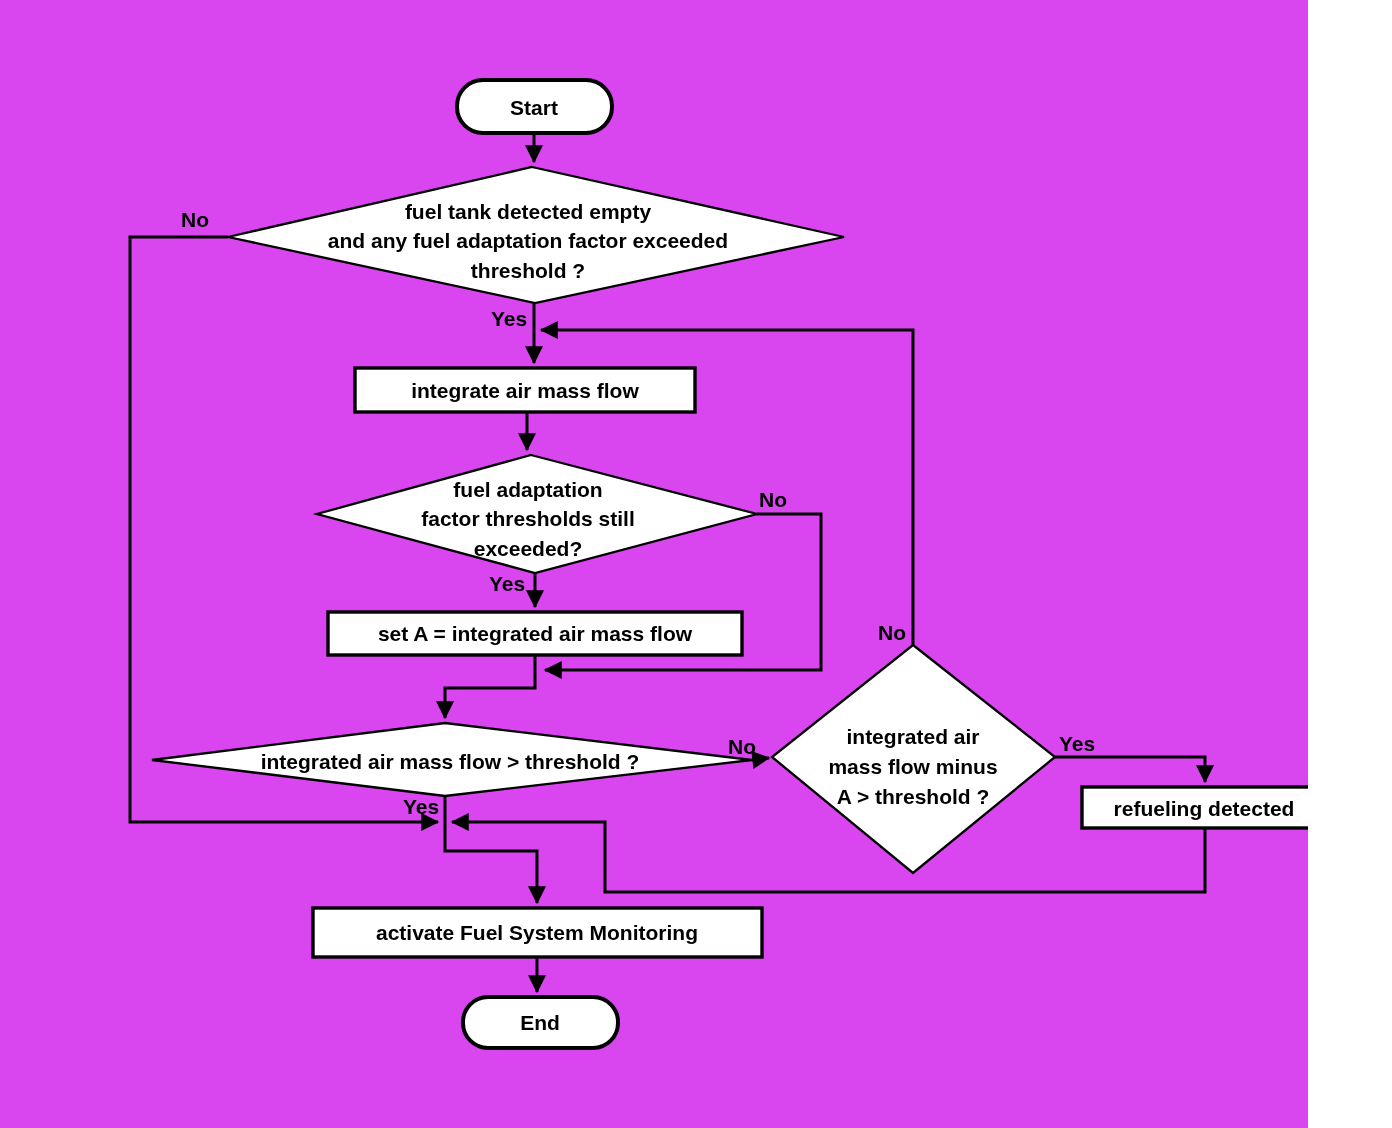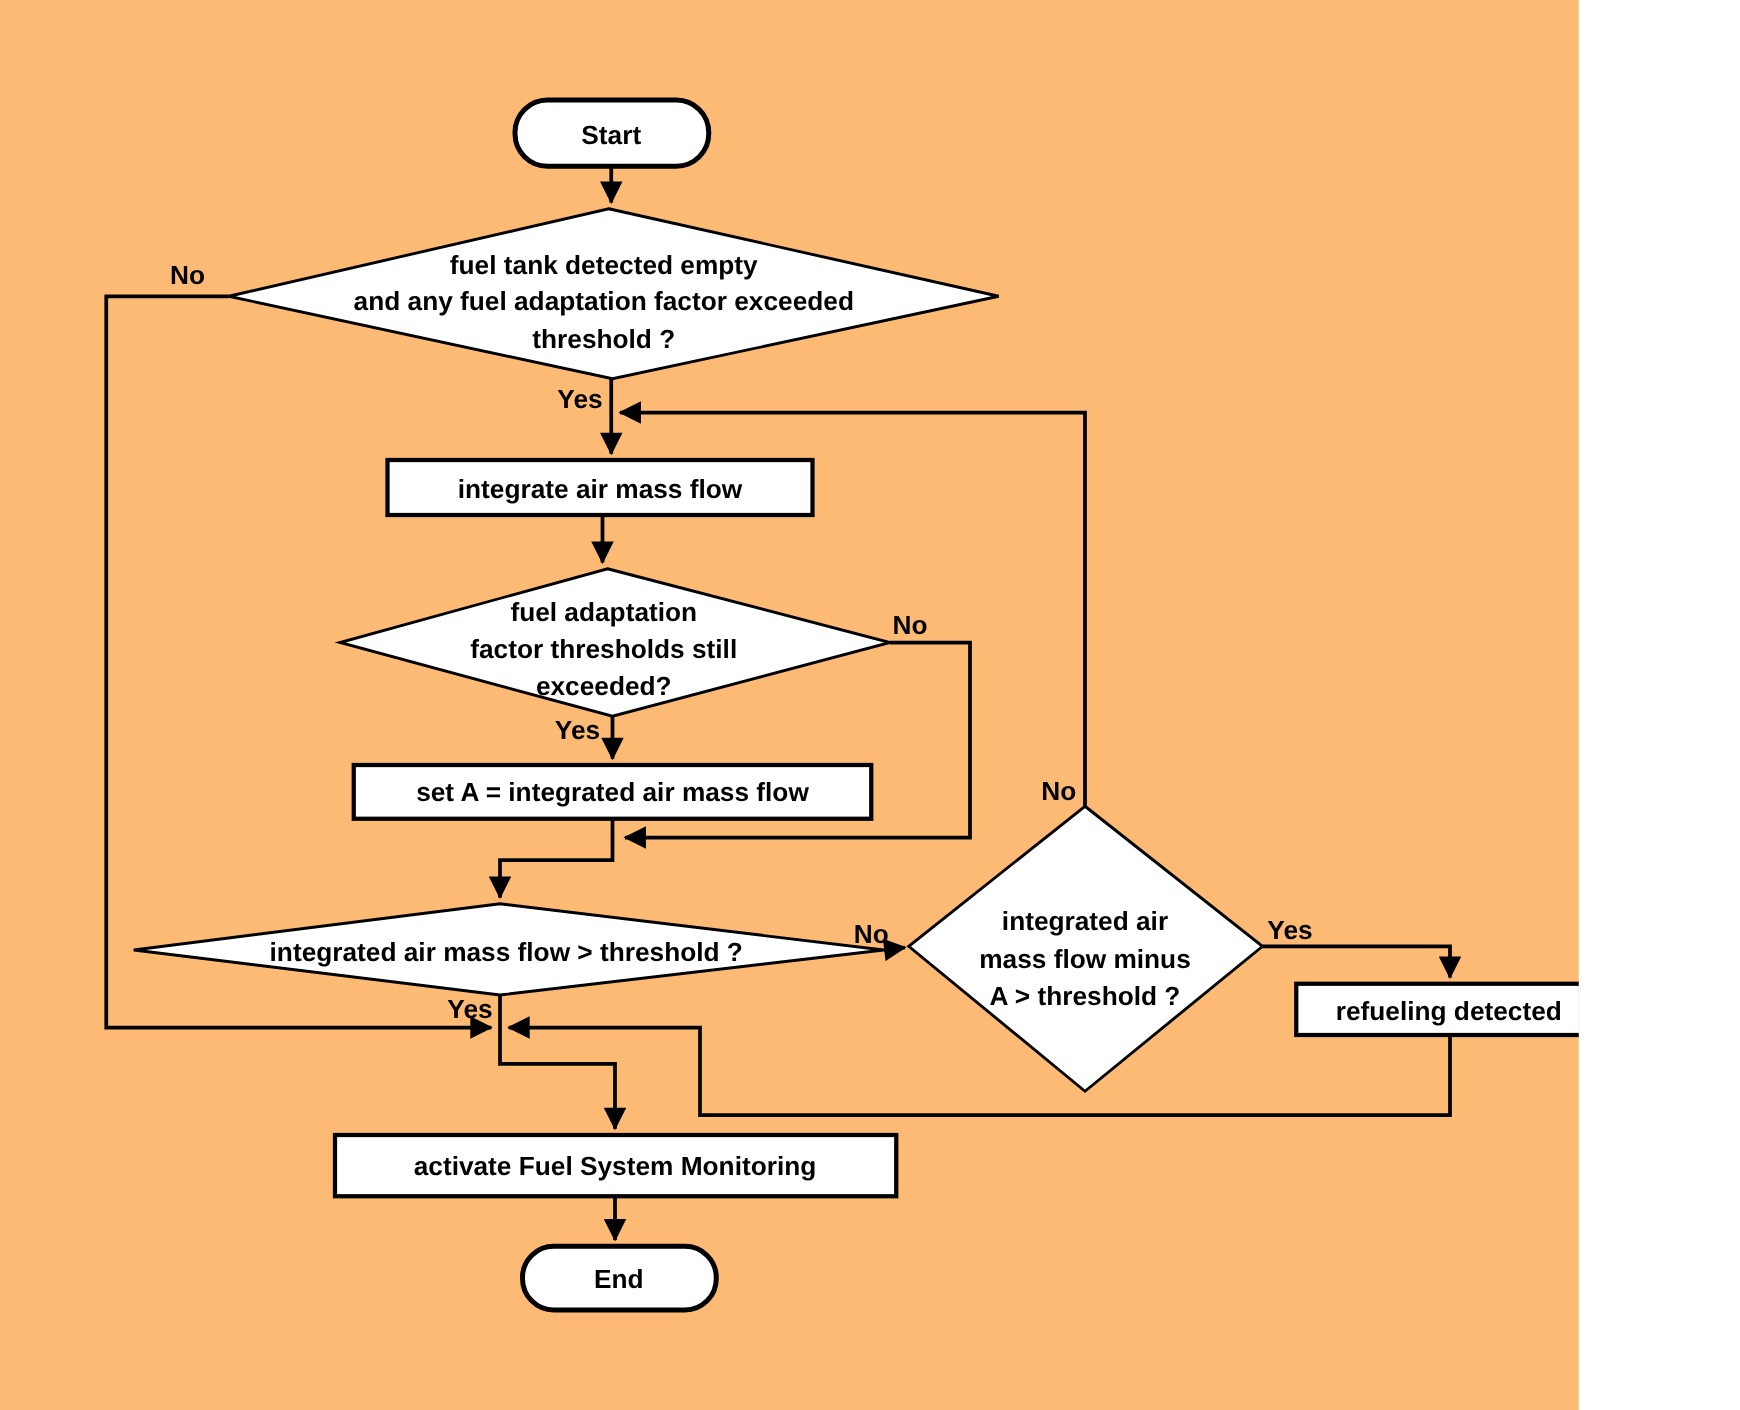--- a/index.html
+++ b/index.html
@@ -4,22 +4,23 @@
 <style>
   html, body {
     margin: 0;
     padding: 0;
     background: #ffffff;
   }
   .page {
     position: relative;
     width: 1263px;
     height: 1128px;
-    background: #fdba74;
+    background: #d946ef;
     overflow: hidden;
+    padding-left: 45px;
   }
   svg {
     display: block;
   }
   .edge {
     fill: none;
     stroke: #000000;
     stroke-width: 3;
   }
   .shape-rect {

